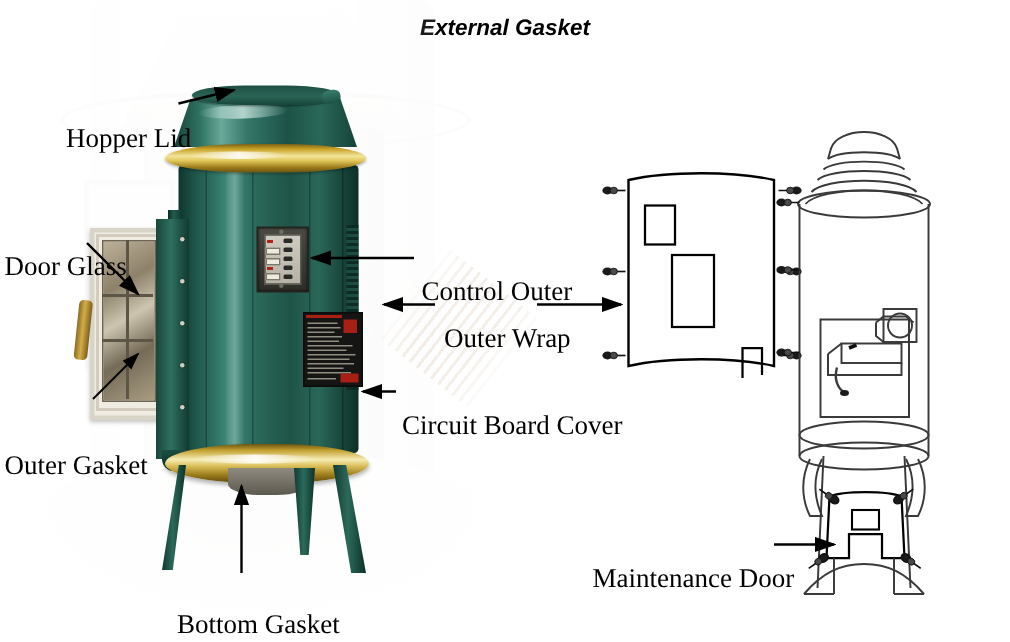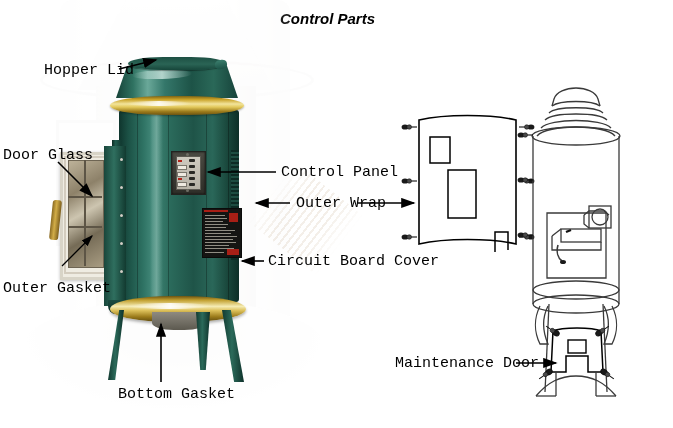--- a/index.html
+++ b/index.html
@@ -15,25 +15,26 @@
     position: relative;
     width: 673px;
     height: 428px;
     background: #ffffff;
     overflow: hidden;
   }
 
   
   .lbl {
     position: absolute;
-    font-family: Liberation Mono, monospace;
-    font-size: 15px;
+    font-family: Liberation Serif, serif;
+    font-size: 18px;
     color: #000000;
     white-space: nowrap;
     line-height: 1;
+    margin-top: 20px;
   }
   .title {
     position: absolute;
     font-family: "Liberation Sans", sans-serif;
     font-weight: bold;
     font-style: italic;
     font-size: 15px;
     color: #000;
     white-space: nowrap;
   }
@@ -249,21 +250,21 @@
     background: linear-gradient(to right,#123a31,#2b6a5a 45%,#0e312a);
   }
 
   
 </style>
 </head>
 <body>
 
 <div id="page">
 
-  <div class="title" style="left:280px; top:10px;">Control Parts</div>
+  <div class="title" style="left:280px; top:10px;">External Gasket</div>
 
   <div class="photo-wrap">
 
     <div class="ghost" style="left:0; top:0; width:340px; height:428px;">
       <div class="ghost-body"></div>
       <div class="ghost-top"></div>
       <div class="ghost-ring"></div>
       <div class="ghost-base"></div>
       <div style="position:absolute;left:96px;top:86px;width:160px;height:250px;
                   background:linear-gradient(to right,#f0efec,#ffffff 40%,#e8e6e1);"></div>
@@ -497,21 +498,21 @@
   </svg>
 
   <div class="lbl" style="left:44px; top:63px;">Hopper Lid</div>
 
   <div class="lbl" style="left:3px; top:148px;">Door Glass</div>
 
   <div class="lbl" style="left:3px; top:281px;">Outer Gasket</div>
 
   <div class="lbl" style="left:118px; top:387px;">Bottom Gasket</div>
 
-  <div class="lbl" style="left:281px; top:165px;">Control Panel</div>
+  <div class="lbl" style="left:281px; top:165px;">Control Outer</div>
 
   <div class="lbl" style="left:296px; top:196px;">Outer Wrap</div>
 
   <div class="lbl" style="left:395px; top:356px;">Maintenance Door</div>
 
   <div class="lbl" style="left:268px; top:254px;">Circuit Board Cover</div>
 
 </div>
 
 </body></html>

